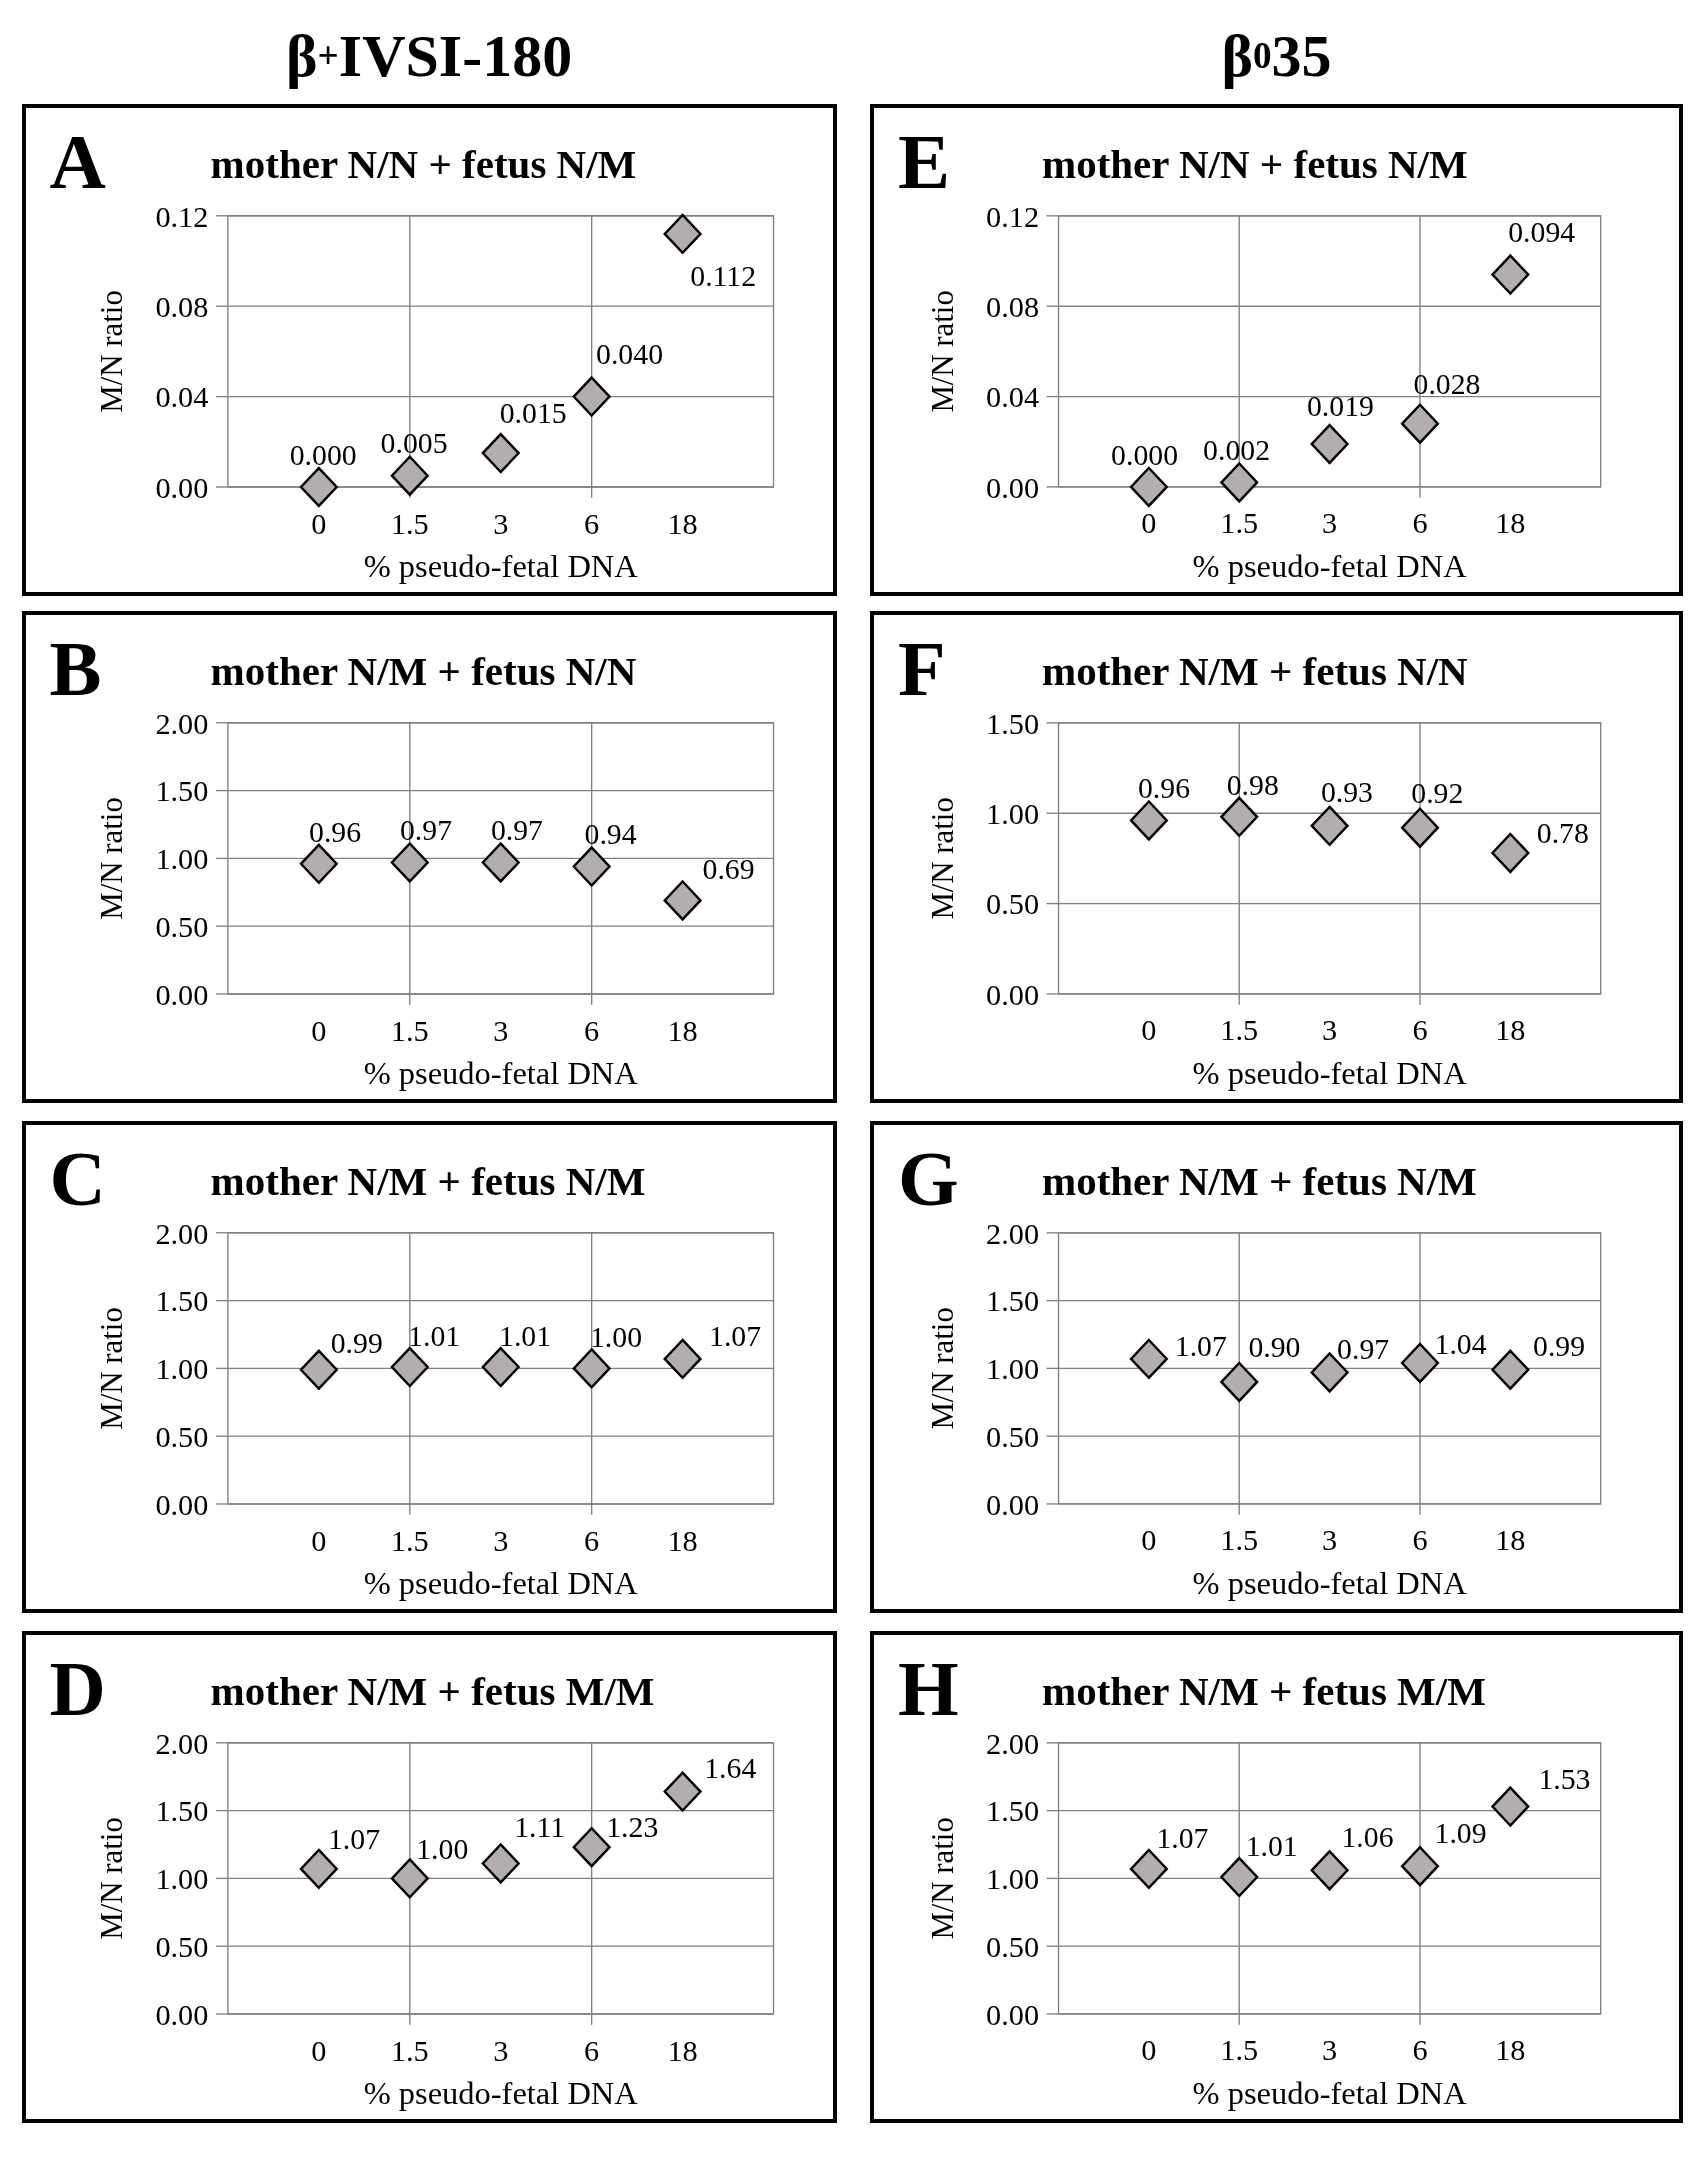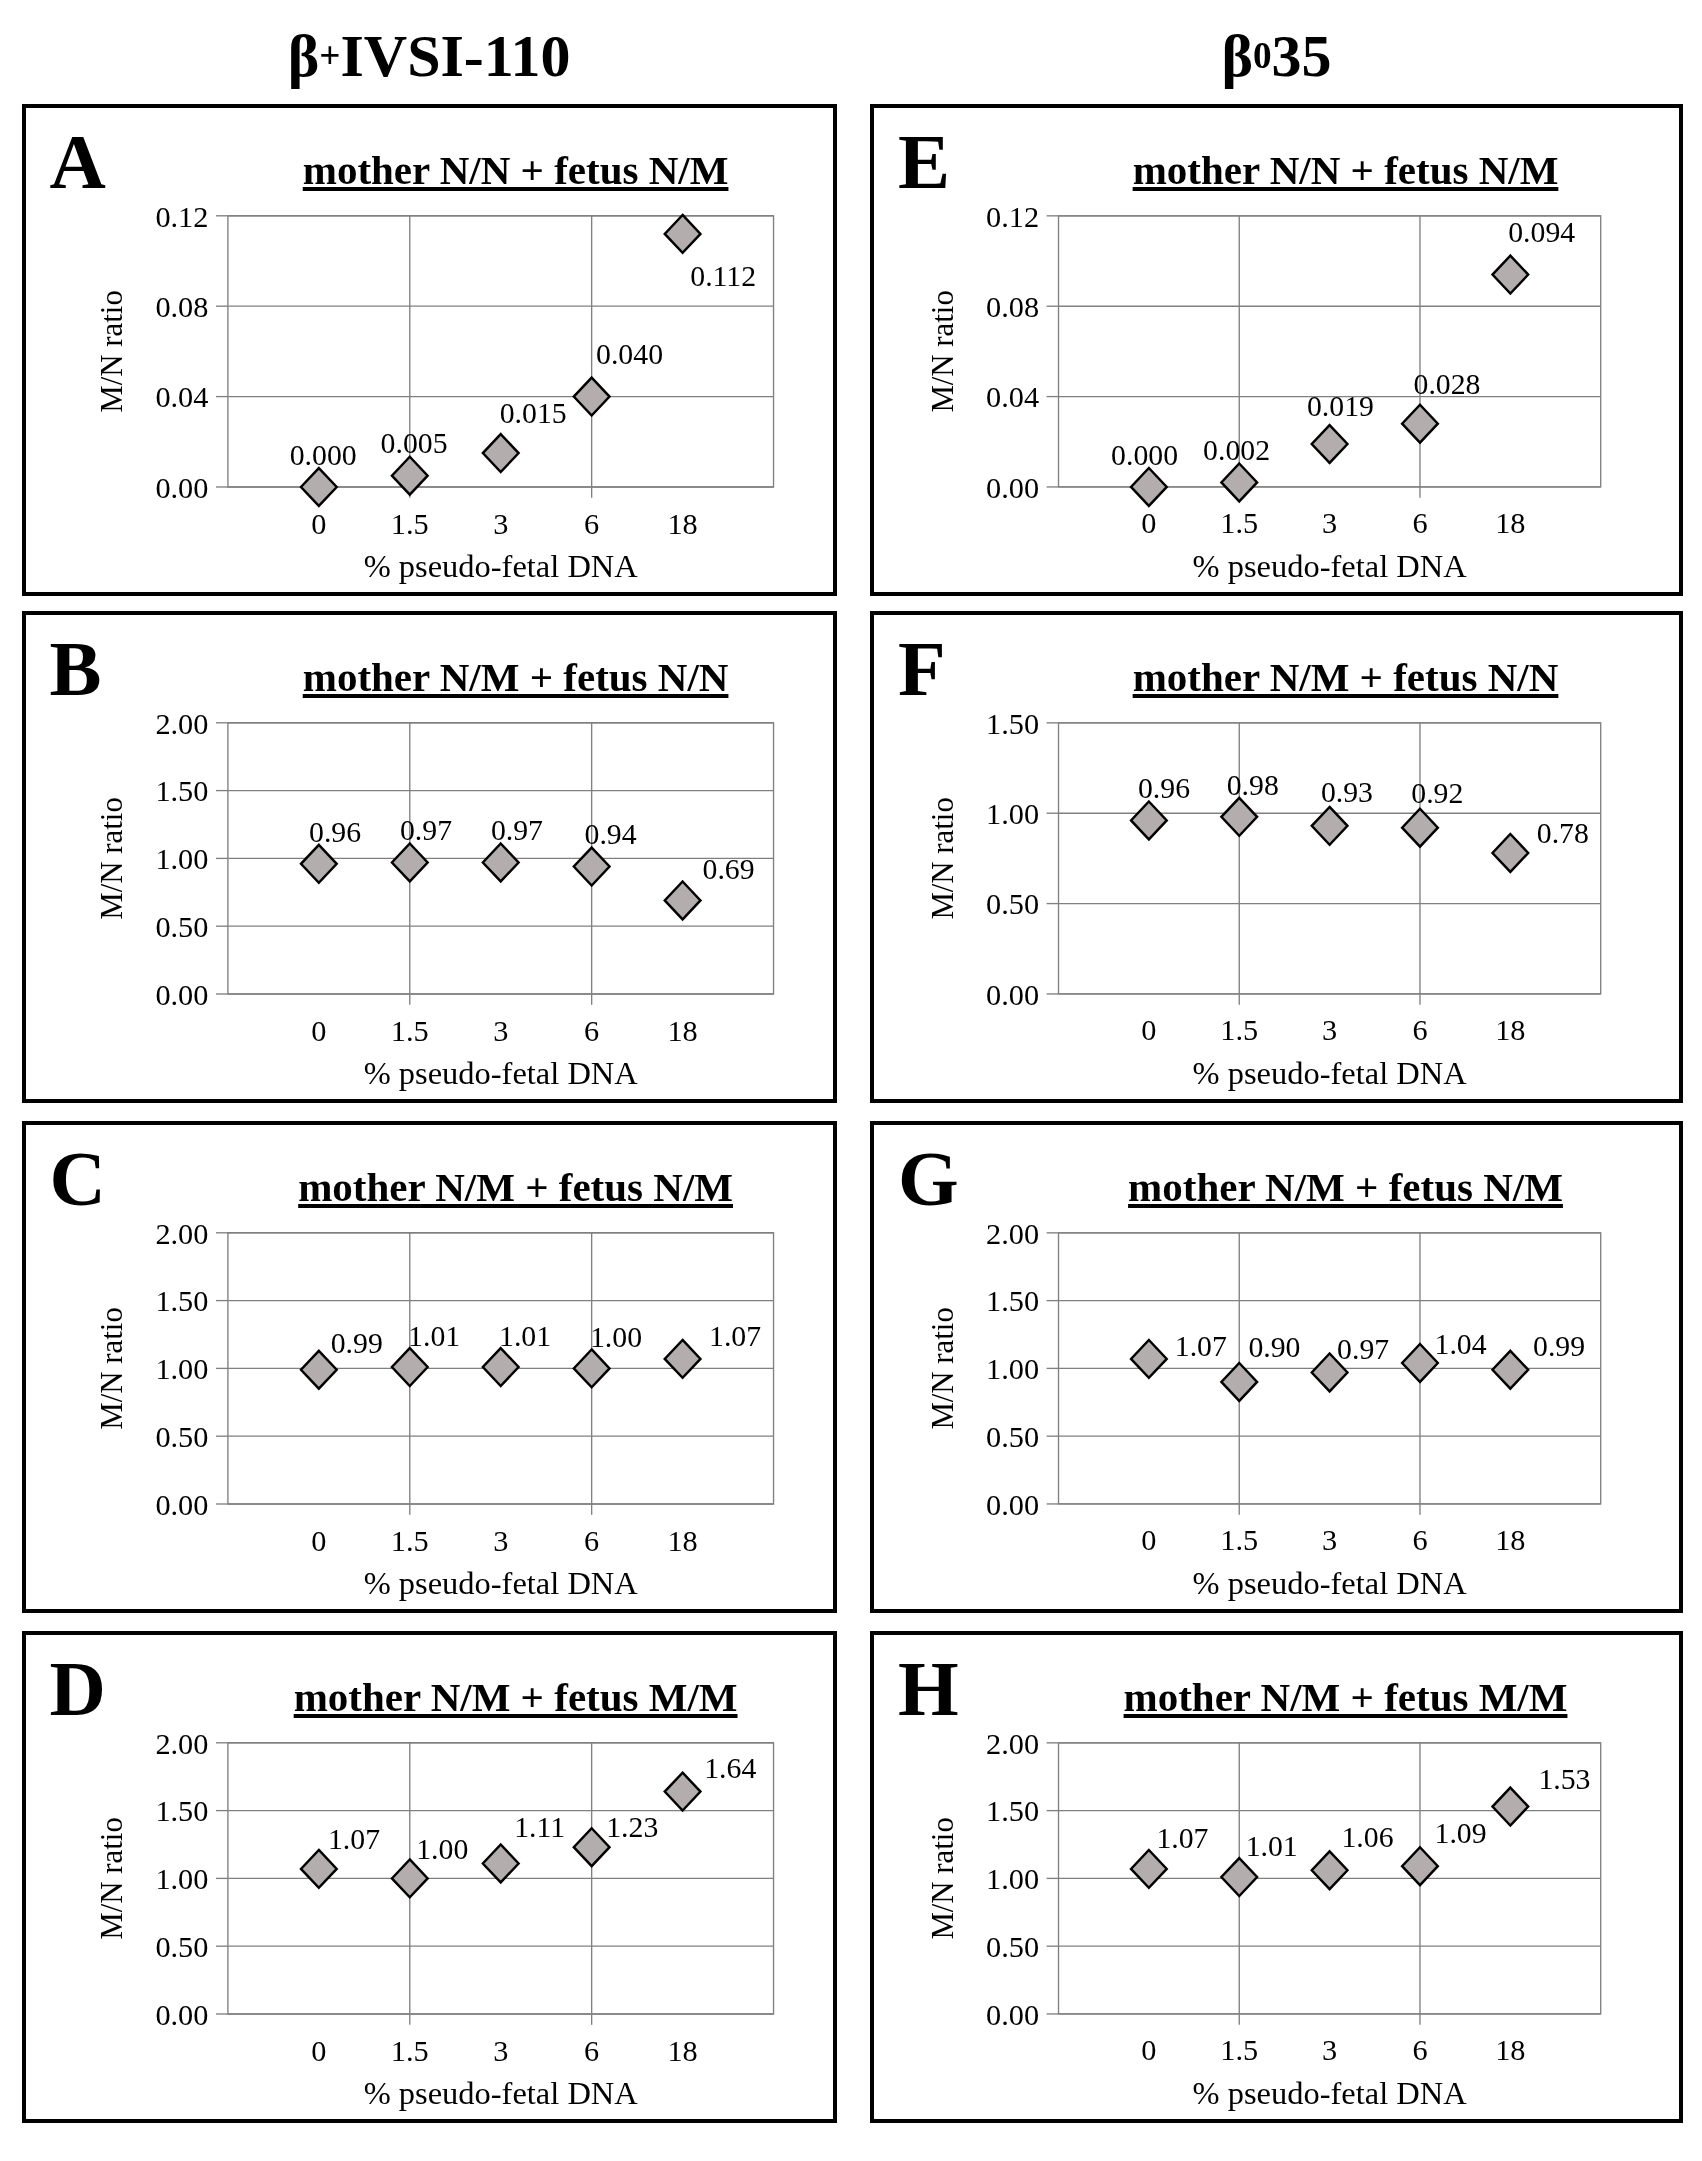--- a/index.html
+++ b/index.html
@@ -15,35 +15,34 @@
   .col-header sup{font-size:62%;vertical-align:super;line-height:0;}
   .panel{
     position:absolute;width:815px;height:492px;
     border:4.9px solid #000;box-sizing:border-box;background:#fff;
   }
   .panel-letter{
     position:absolute;left:24px;top:15px;
     font-size:78px;font-weight:bold;line-height:1;
   }
   .panel-title{
-    position:absolute;top:40px;margin:0;
-    font-size:41px;font-weight:bold;line-height:1.1;text-align:center;
+    position:absolute;top:34px;margin:0;
+    font-size:41px;font-weight:bold;line-height:1.1;text-align:left;
     white-space:nowrap;
-    text-decoration:underline;
   }
   svg.chart{position:absolute;left:0;top:0;overflow:visible;}
   svg text{fill:#000;}
 </style>
 </head>
 <body>
 
 <div class="col-header" style="left:21.6px;width:815px;">
   <span>β</span>
     <sup>+</sup>
-    <span>IVSI-110</span>
+    <span>IVSI-180</span>
 </div>
 <div class="col-header" style="left:870px;width:813px;">
   <span>β</span>
     <sup>0</sup>
     <span>35</span>
 </div>
 
 <section class="panel" style="left:21.6px;top:104px;">
   <div class="panel-letter">A</div>
   <h2 class="panel-title" style="left: 185px; width: 610px;">mother N/N + fetus N/M</h2>

